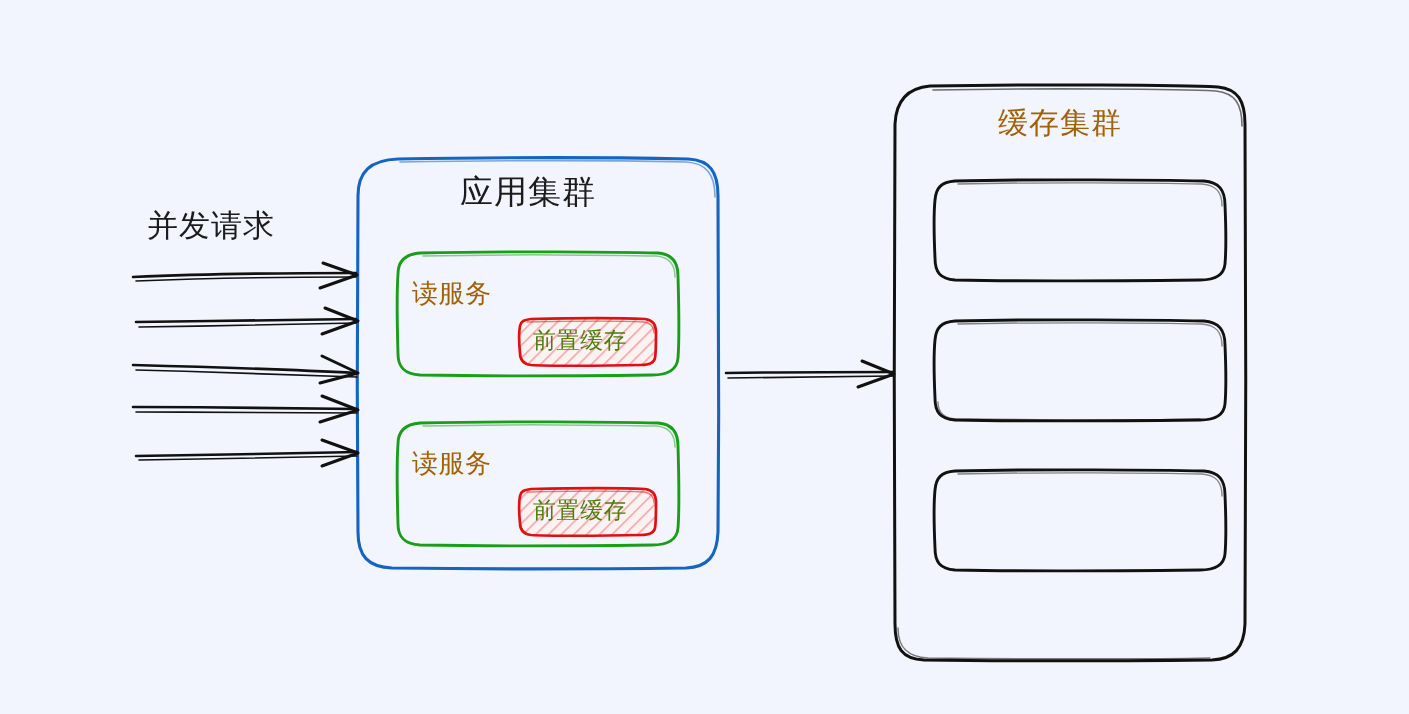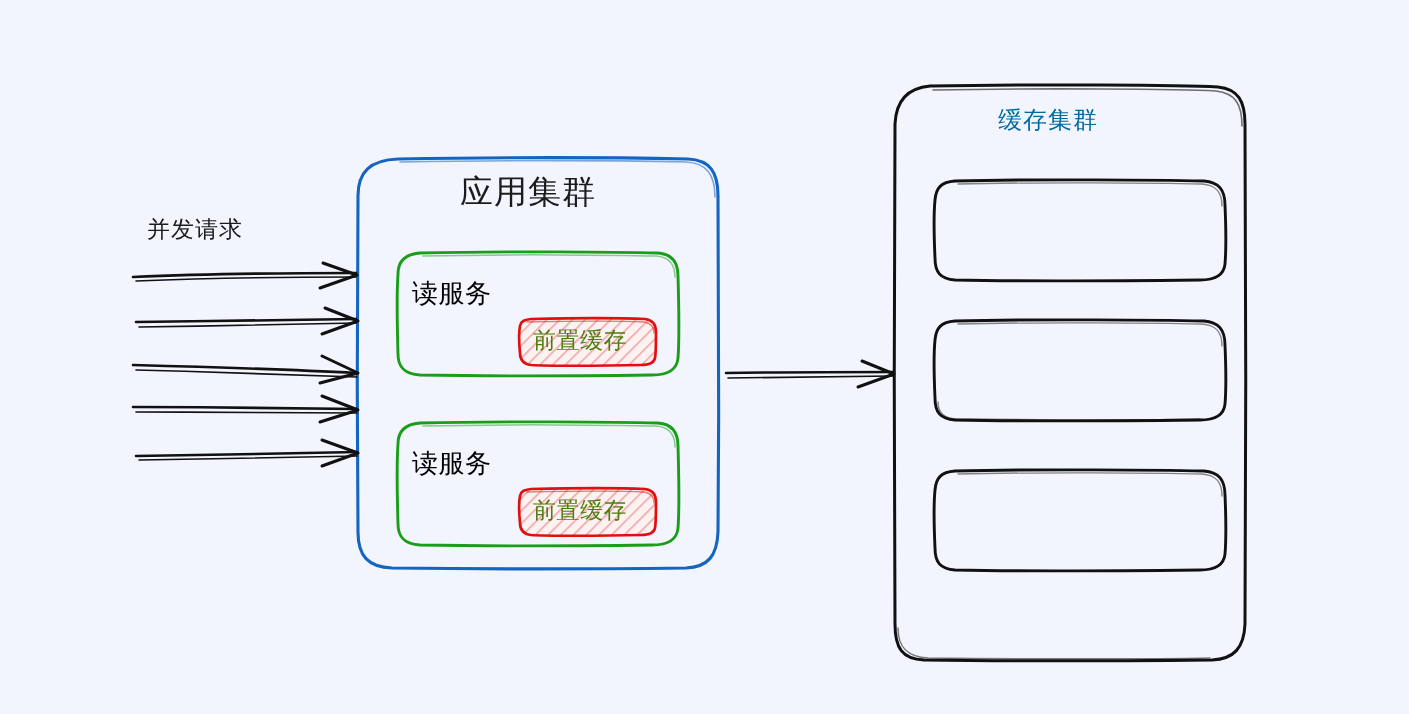--- a/index.html
+++ b/index.html
@@ -22,42 +22,42 @@
     height: 714px;
   }
   .label {
     position: absolute;
     white-space: nowrap;
     line-height: 1;
     user-select: none;
   }
   .label-requests {
     left: 147px;
-    top: 218px;
-    font-size: 23px;
+    top: 210px;
+    font-size: 31px;
     color: #1b1b1b;
     letter-spacing: 1px;
   }
   .label-app-cluster {
     left: 460px;
     top: 175px;
     font-size: 33px;
     color: #1b1b1b;
     letter-spacing: 1px;
   }
   .label-cache-cluster {
     left: 998px;
     top: 108px;
-    font-size: 24px;
-    color: #0369a1;
+    font-size: 30px;
+    color: #a16207;
     letter-spacing: 1px;
   }
   .label-read-service {
     font-size: 26px;
-    color: #000000;
+    color: #a16207;
     letter-spacing: 0.5px;
   }
   .label-read-service-1 { left: 412px; top: 280px; }
   .label-read-service-2 { left: 412px; top: 450px; }
   .label-precache {
     font-size: 23px;
     color: #4d7c0f;
     letter-spacing: 0.5px;
   }
   .label-precache-1 { left: 533px; top: 329px; }

